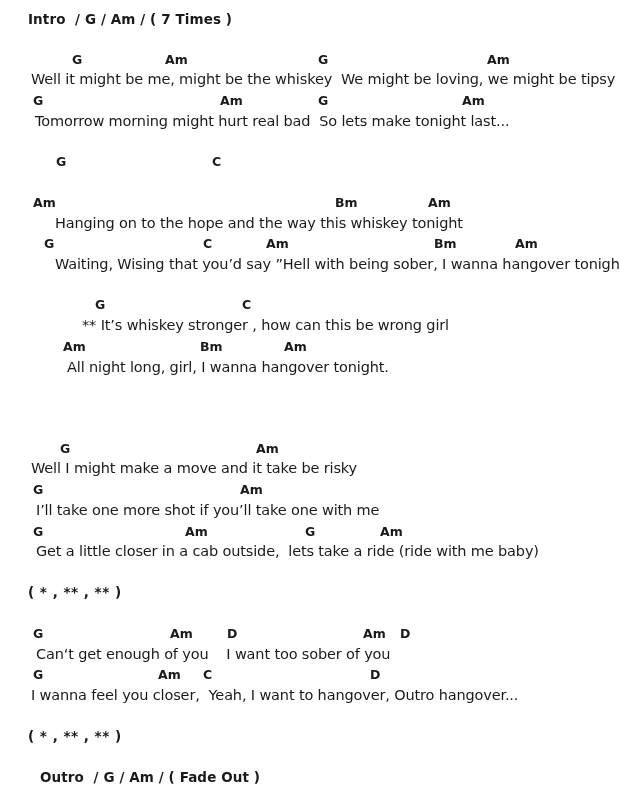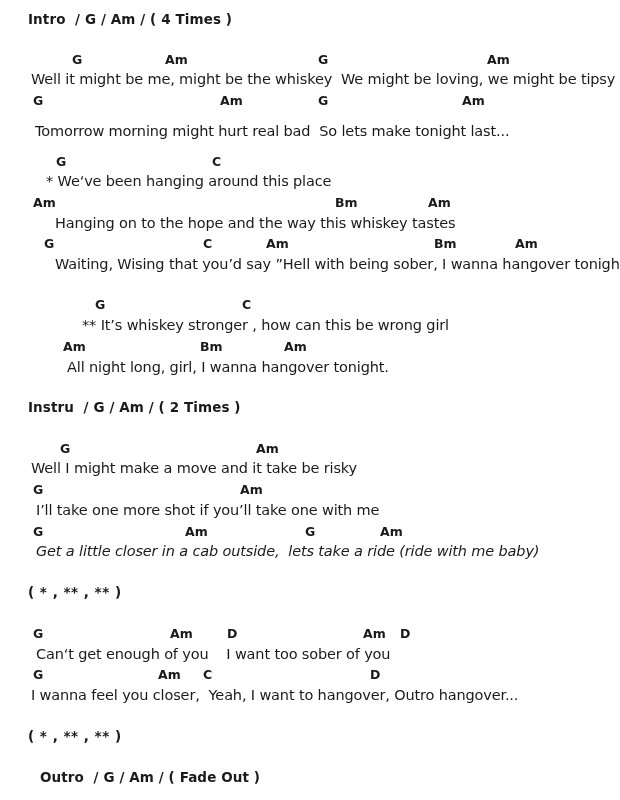--- a/index.html
+++ b/index.html
@@ -51,42 +51,40 @@
     font-weight: bold;
     font-size: 12.5px;
     white-space: pre;
     line-height: 1;
   }
 </style>
 </head>
 <body>
 
 <div id="sheet">
-    <div class="line section-header" style="left: 28px; top: 13px;">Intro  / G / Am / ( 4 Times )</div>
+    <div class="line section-header" style="left: 28px; top: 13px;">Intro  / G / Am / ( 7 Times )</div>
     <div class="line chord-line" style="top: 54px; left: 0px; width: 620px;"><span class="chord" style="left: 72px;">G</span><span class="chord" style="left: 165px;">Am</span><span class="chord" style="left: 318px;">G</span><span class="chord" style="left: 487px;">Am</span></div>
     <div class="line lyric" style="left: 31px; top: 72px;">Well it might be me, might be the whiskey  We might be loving, we might be tipsy</div>
     <div class="line chord-line" style="top: 95px; left: 0px; width: 620px;"><span class="chord" style="left: 33px;">G</span><span class="chord" style="left: 220px;">Am</span><span class="chord" style="left: 318px;">G</span><span class="chord" style="left: 462px;">Am</span></div>
-    <div class="line lyric" style="left: 35px; top: 124px; text-align: center;">Tomorrow morning might hurt real bad  So lets make tonight last...</div>
+    <div class="line lyric" style="left: 35px; top: 114px; text-align: center;">Tomorrow morning might hurt real bad  So lets make tonight last...</div>
     <div class="line chord-line" style="top: 156px; left: 0px; width: 620px;"><span class="chord" style="left: 56px;">G</span><span class="chord" style="left: 212px;">C</span></div>
-    <div class="line lyric" style="left: 46px; top: 174px;">* We‘ve been hanging around this place</div>
     <div class="line chord-line" style="top: 197px; left: 0px; width: 620px;"><span class="chord" style="left: 33px;">Am</span><span class="chord" style="left: 335px;">Bm</span><span class="chord" style="left: 428px;">Am</span></div>
-    <div class="line lyric" style="left: 55px; top: 216px;">Hanging on to the hope and the way this whiskey tastes</div>
+    <div class="line lyric" style="left: 55px; top: 216px;">Hanging on to the hope and the way this whiskey tonight</div>
     <div class="line chord-line" style="top: 238px; left: 0px; width: 620px;"><span class="chord" style="left: 44px;">G</span><span class="chord" style="left: 203px;">C</span><span class="chord" style="left: 266px;">Am</span><span class="chord" style="left: 434px;">Bm</span><span class="chord" style="left: 515px;">Am</span></div>
     <div class="line lyric" style="left: 55px; top: 257px;">Waiting, Wising that you’d say ”Hell with being sober, I wanna hangover tonight”</div>
     <div class="line chord-line" style="top: 299px; left: 0px; width: 620px;"><span class="chord" style="left: 95px;">G</span><span class="chord" style="left: 242px;">C</span></div>
     <div class="line lyric" style="left: 82px; top: 318px;">** It’s whiskey stronger , how can this be wrong girl</div>
     <div class="line chord-line" style="top: 341px; left: 0px; width: 620px;"><span class="chord" style="left: 63px;">Am</span><span class="chord" style="left: 200px;">Bm</span><span class="chord" style="left: 284px;">Am</span></div>
     <div class="line lyric" style="left: 67px; top: 360px;">All night long, girl, I wanna hangover tonight.</div>
-    <div class="line section-header" style="left: 28px; top: 401px;">Instru  / G / Am / ( 2 Times )</div>
     <div class="line chord-line" style="top: 443px; left: 0px; width: 620px;"><span class="chord" style="left: 60px;">G</span><span class="chord" style="left: 256px;">Am</span></div>
     <div class="line lyric" style="left: 31px; top: 461px;">Well I might make a move and it take be risky</div>
     <div class="line chord-line" style="top: 484px; left: 0px; width: 620px;"><span class="chord" style="left: 33px;">G</span><span class="chord" style="left: 240px;">Am</span></div>
     <div class="line lyric" style="left: 36px; top: 503px;">I’ll take one more shot if you’ll take one with me</div>
     <div class="line chord-line" style="top: 526px; left: 0px; width: 620px;"><span class="chord" style="left: 33px;">G</span><span class="chord" style="left: 185px;">Am</span><span class="chord" style="left: 305px;">G</span><span class="chord" style="left: 380px;">Am</span></div>
-    <div class="line lyric" style="left: 36px; top: 544px; font-style: italic;">Get a little closer in a cab outside,  lets take a ride (ride with me baby)</div>
+    <div class="line lyric" style="left: 36px; top: 544px;">Get a little closer in a cab outside,  lets take a ride (ride with me baby)</div>
     <div class="line repeat-marker" style="left: 28px; top: 586px;">( * , ** , ** )</div>
     <div class="line chord-line" style="top: 628px; left: 0px; width: 620px;"><span class="chord" style="left: 33px;">G</span><span class="chord" style="left: 170px;">Am</span><span class="chord" style="left: 227px;">D</span><span class="chord" style="left: 363px;">Am</span><span class="chord" style="left: 400px;">D</span></div>
     <div class="line lyric" style="left: 36px; top: 647px;">Can‘t get enough of you    I want too sober of you</div>
     <div class="line chord-line" style="top: 669px; left: 0px; width: 620px;"><span class="chord" style="left: 33px;">G</span><span class="chord" style="left: 158px;">Am</span><span class="chord" style="left: 203px;">C</span><span class="chord" style="left: 370px;">D</span></div>
     <div class="line lyric" style="left: 31px; top: 688px;">I wanna feel you closer,  Yeah, I want to hangover, Outro hangover...</div>
     <div class="line repeat-marker" style="left: 28px; top: 730px;">( * , ** , ** )</div>
     <div class="line section-header" style="left: 40px; top: 771px;">Outro  / G / Am / ( Fade Out )</div>
   </div>
 
 </body></html>

